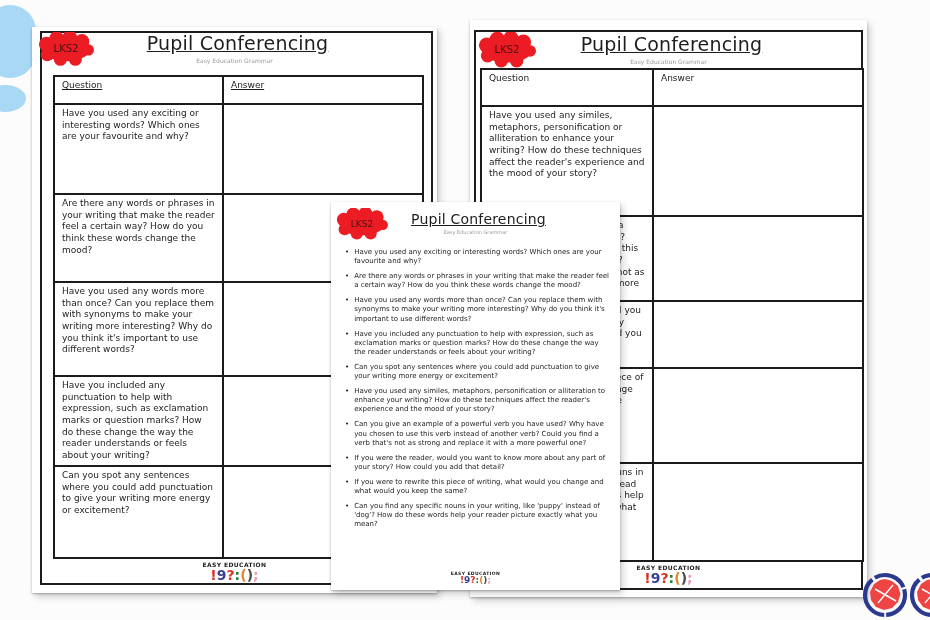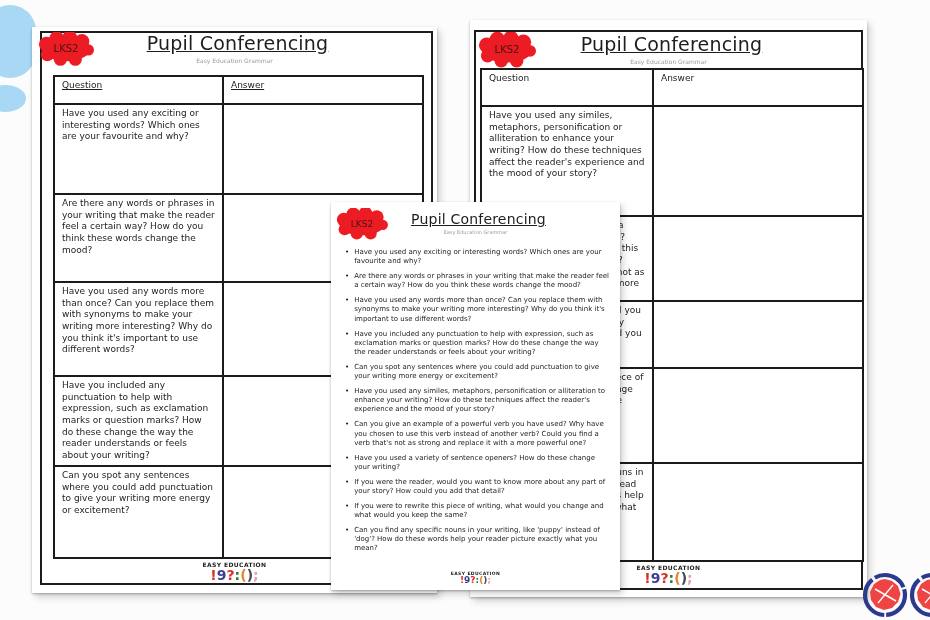--- a/index.html
+++ b/index.html
@@ -181,21 +181,20 @@
   <div class="subtitle s-mid">Easy Education Grammar</div>
 
   <div class="bullets">
     <div class="bullet">Have you used any exciting or interesting words? Which ones are your favourite and why?</div>
     <div class="bullet">Are there any words or phrases in your writing that make the reader feel a certain way? How do you think these words change the mood?</div>
     <div class="bullet">Have you used any words more than once? Can you replace them with synonyms to make your writing more interesting? Why do you think it's important to use different words?</div>
     <div class="bullet">Have you included any punctuation to help with expression, such as exclamation marks or question marks? How do these change the way the reader understands or feels about your writing?</div>
     <div class="bullet">Can you spot any sentences where you could add punctuation to give your writing more energy or excitement?</div>
     <div class="bullet">Have you used any similes, metaphors, personification or alliteration to enhance your writing? How do these techniques affect the reader's experience and the mood of your story?</div>
     <div class="bullet">Can you give an example of a powerful verb you have used? Why have you chosen to use this verb instead of another verb? Could you find a verb that's not as strong and replace it with a more powerful one?</div>
-    <div class="bullet">Have you used a variety of sentence openers? How do these change your writing?</div>
     <div class="bullet">If you were the reader, would you want to know more about any part of your story? How could you add that detail?</div>
     <div class="bullet">If you were to rewrite this piece of writing, what would you change and what would you keep the same?</div>
     <div class="bullet">Can you find any specific nouns in your writing, like 'puppy' instead of 'dog'? How do these words help your reader picture exactly what you mean?</div>
   </div>
 
   <div class="logo logo-small" style="bottom:5px;">
     <div class="brand">EASY EDUCATION</div>
     <div class="glyphs"><span class="g1">!</span><span class="g2">9</span><span class="g3">?</span><span class="g4">:</span><span class="g5">(</span><span class="g6">)</span><span class="g7">;</span></div>
   </div>
 </div>

